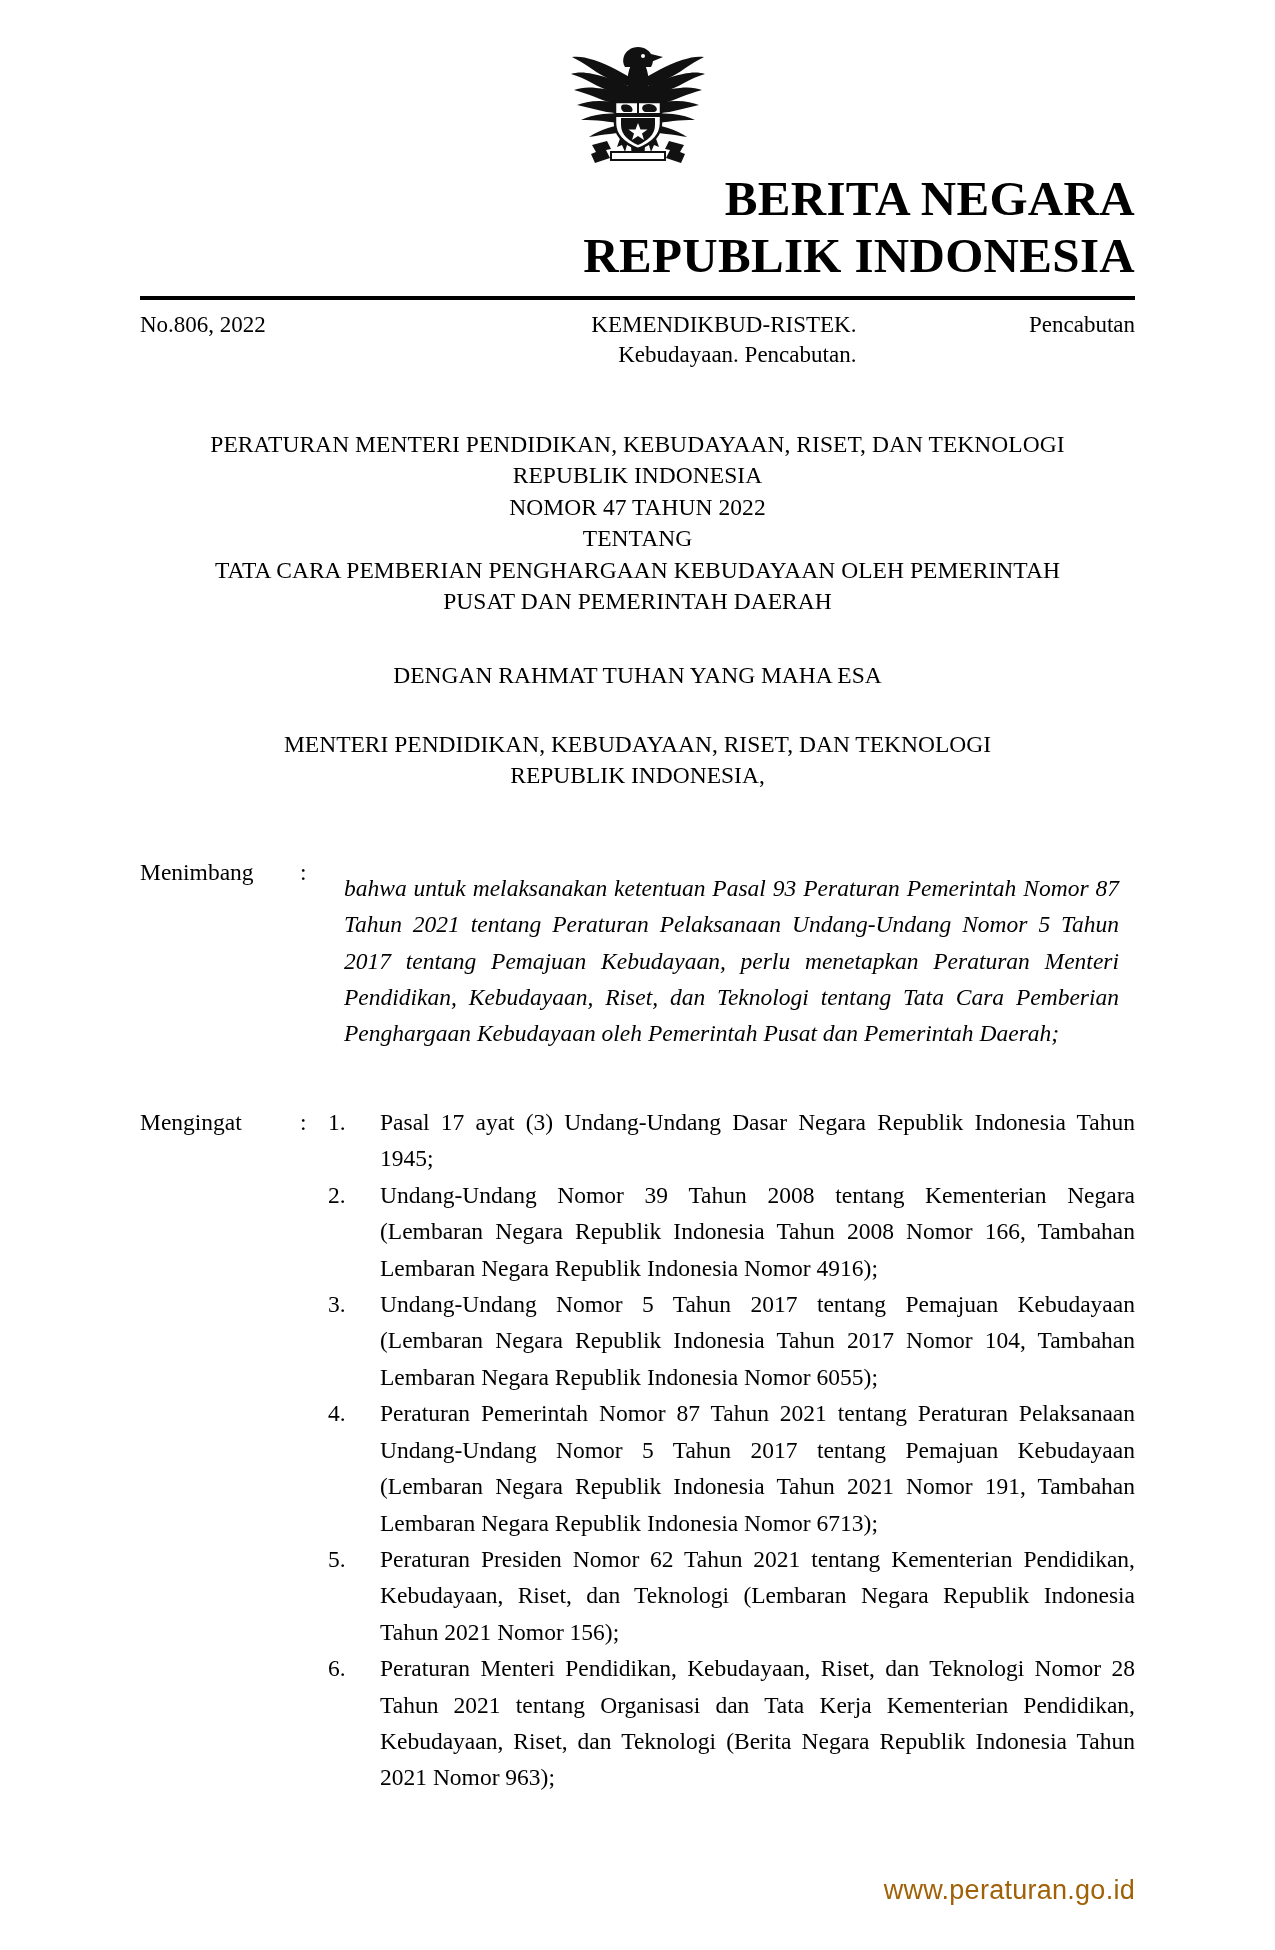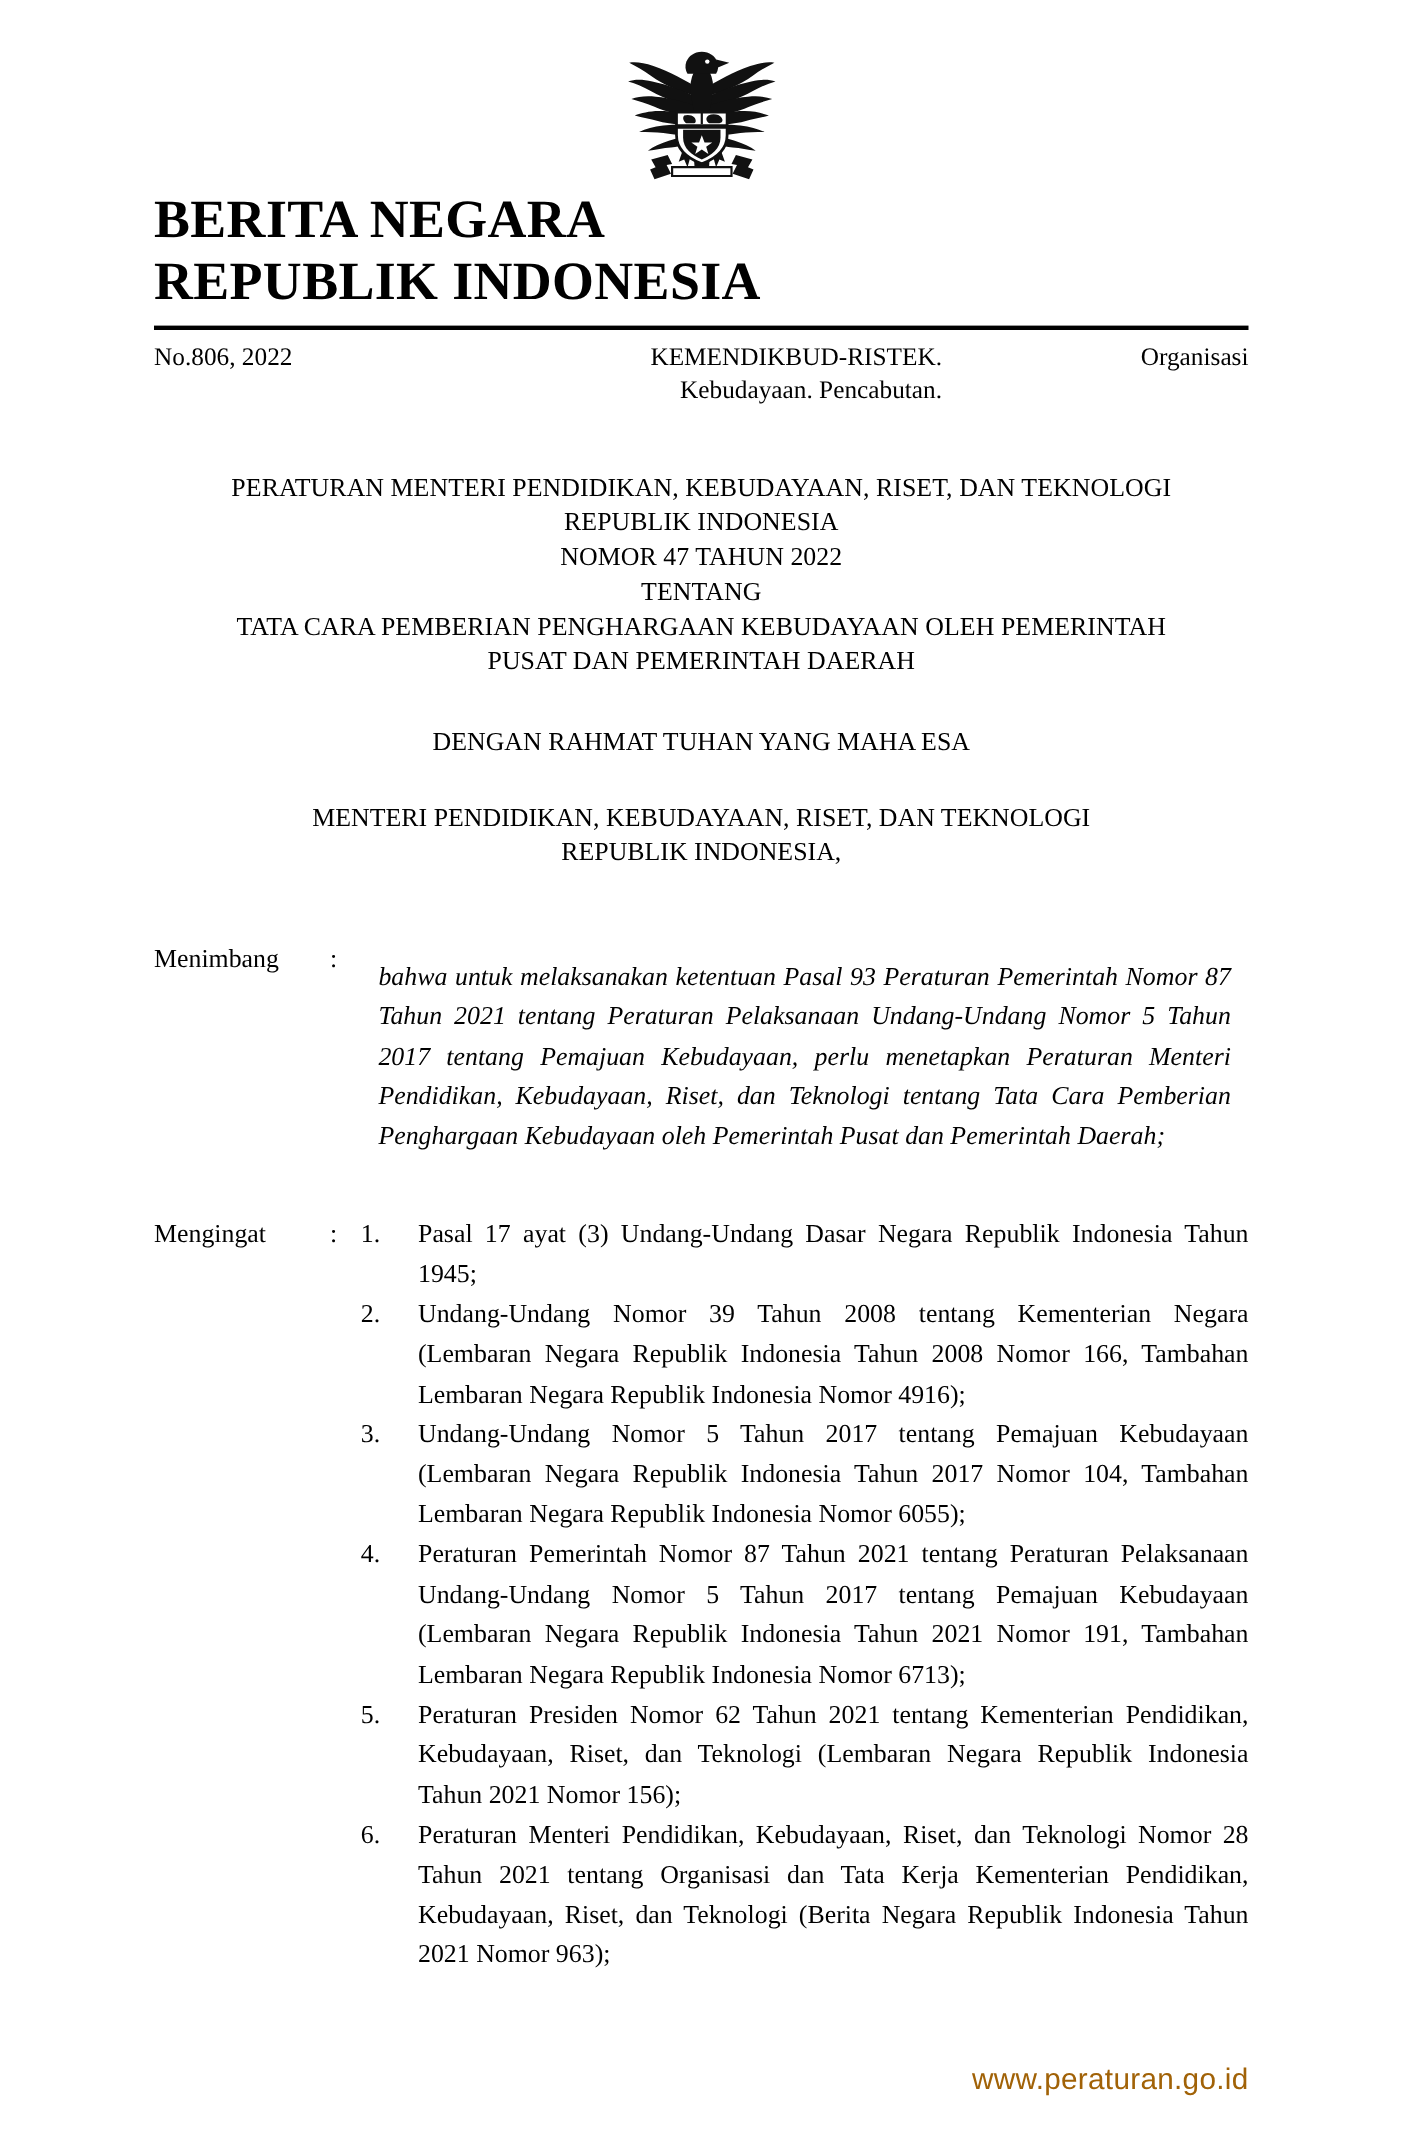--- a/index.html
+++ b/index.html
@@ -32,21 +32,21 @@
     align-items: flex-start;
   }
   .emblem {
     width: 150px;
     height: 132px;
     display: block;
   }
 
   
   .masthead {
-    text-align: left;
+    text-align: right;
     font-weight: bold;
     letter-spacing: 0.02em;
     line-height: 1.12;
   }
   .masthead .line1 {
     font-size: 49px;
     margin-top: 6px;
   }
   .masthead .line2 {
     font-size: 49px;
@@ -245,21 +245,21 @@
     <div class="line2">REPUBLIK INDONESIA</div>
   </div>
   <hr class="masthead-rule">
 
   <div class="header-row">
     <div class="header-left">No.806, 2022</div>
     <div class="header-center">
       <div>KEMENDIKBUD-RISTEK.</div>
       <div>Kebudayaan. Pencabutan.</div>
     </div>
-    <div class="header-right">Organisasi</div>
+    <div class="header-right">Pencabutan</div>
   </div>
 
   <div class="title-block">
     <div>PERATURAN MENTERI PENDIDIKAN, KEBUDAYAAN, RISET, DAN TEKNOLOGI</div>
     <div>REPUBLIK INDONESIA</div>
     <div>NOMOR 47 TAHUN 2022</div>
     <div>TENTANG</div>
     <div>TATA CARA PEMBERIAN PENGHARGAAN KEBUDAYAAN OLEH PEMERINTAH</div>
     <div>PUSAT DAN PEMERINTAH DAERAH</div>
   </div>

